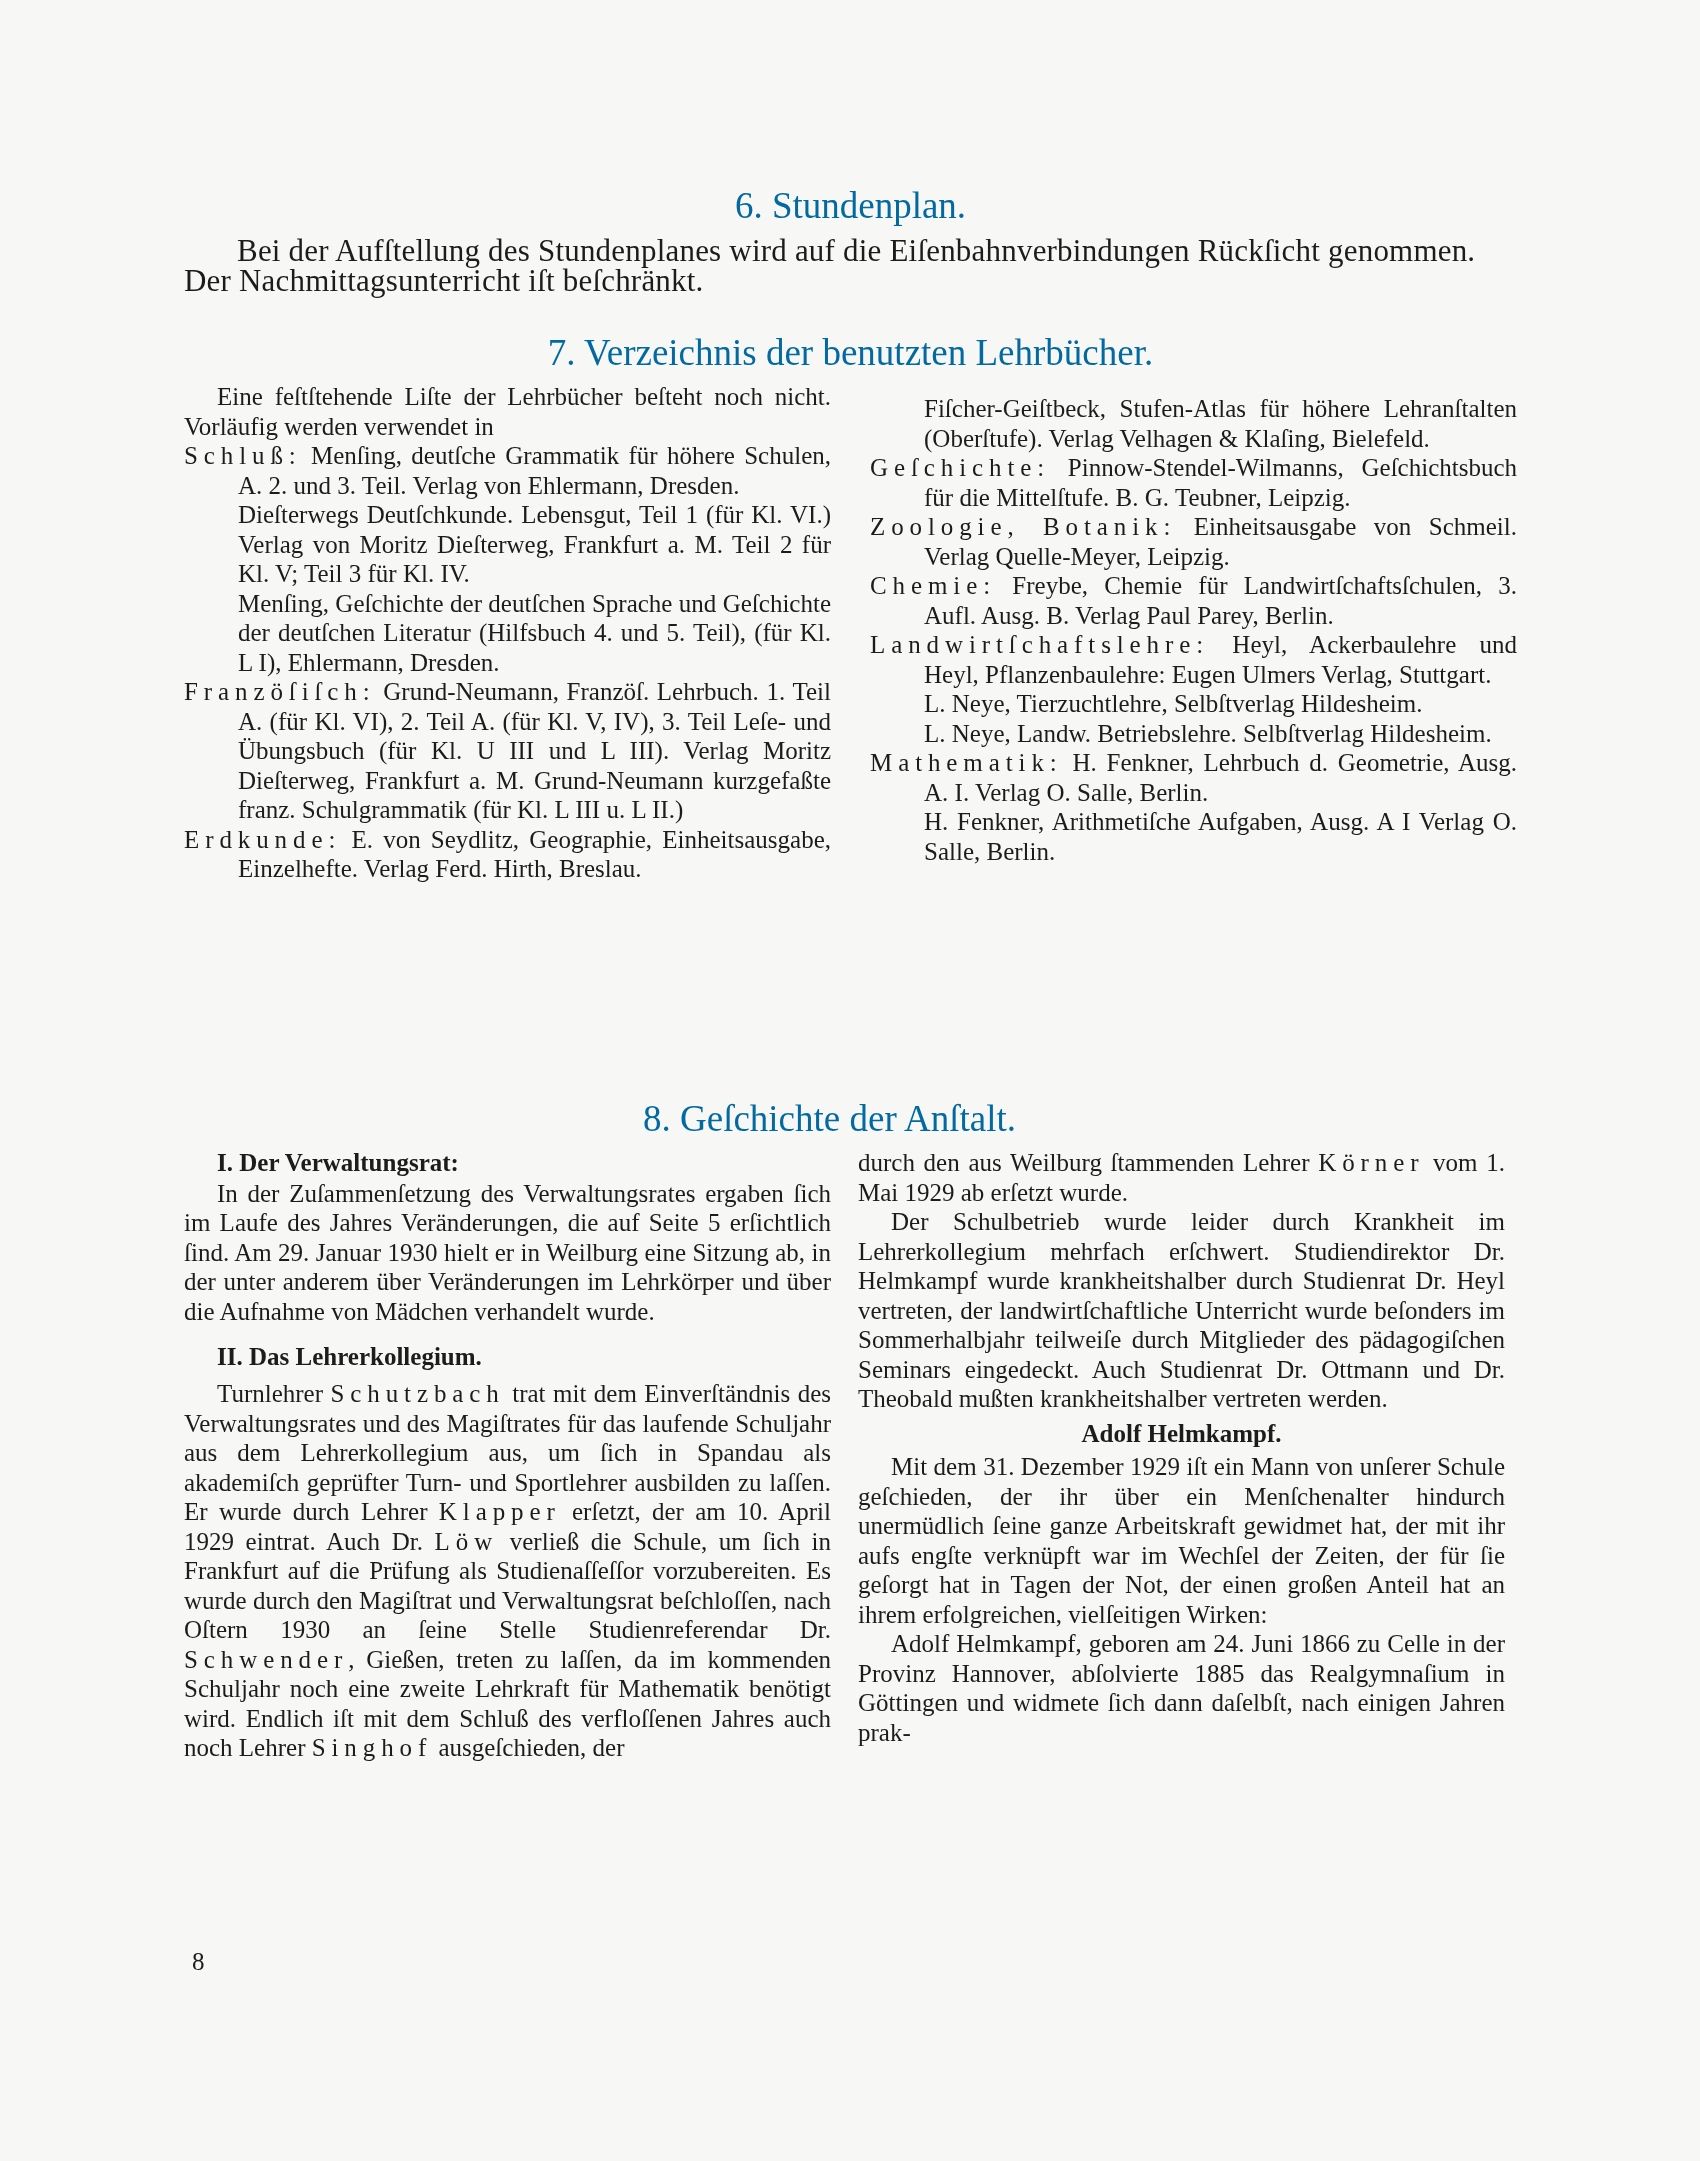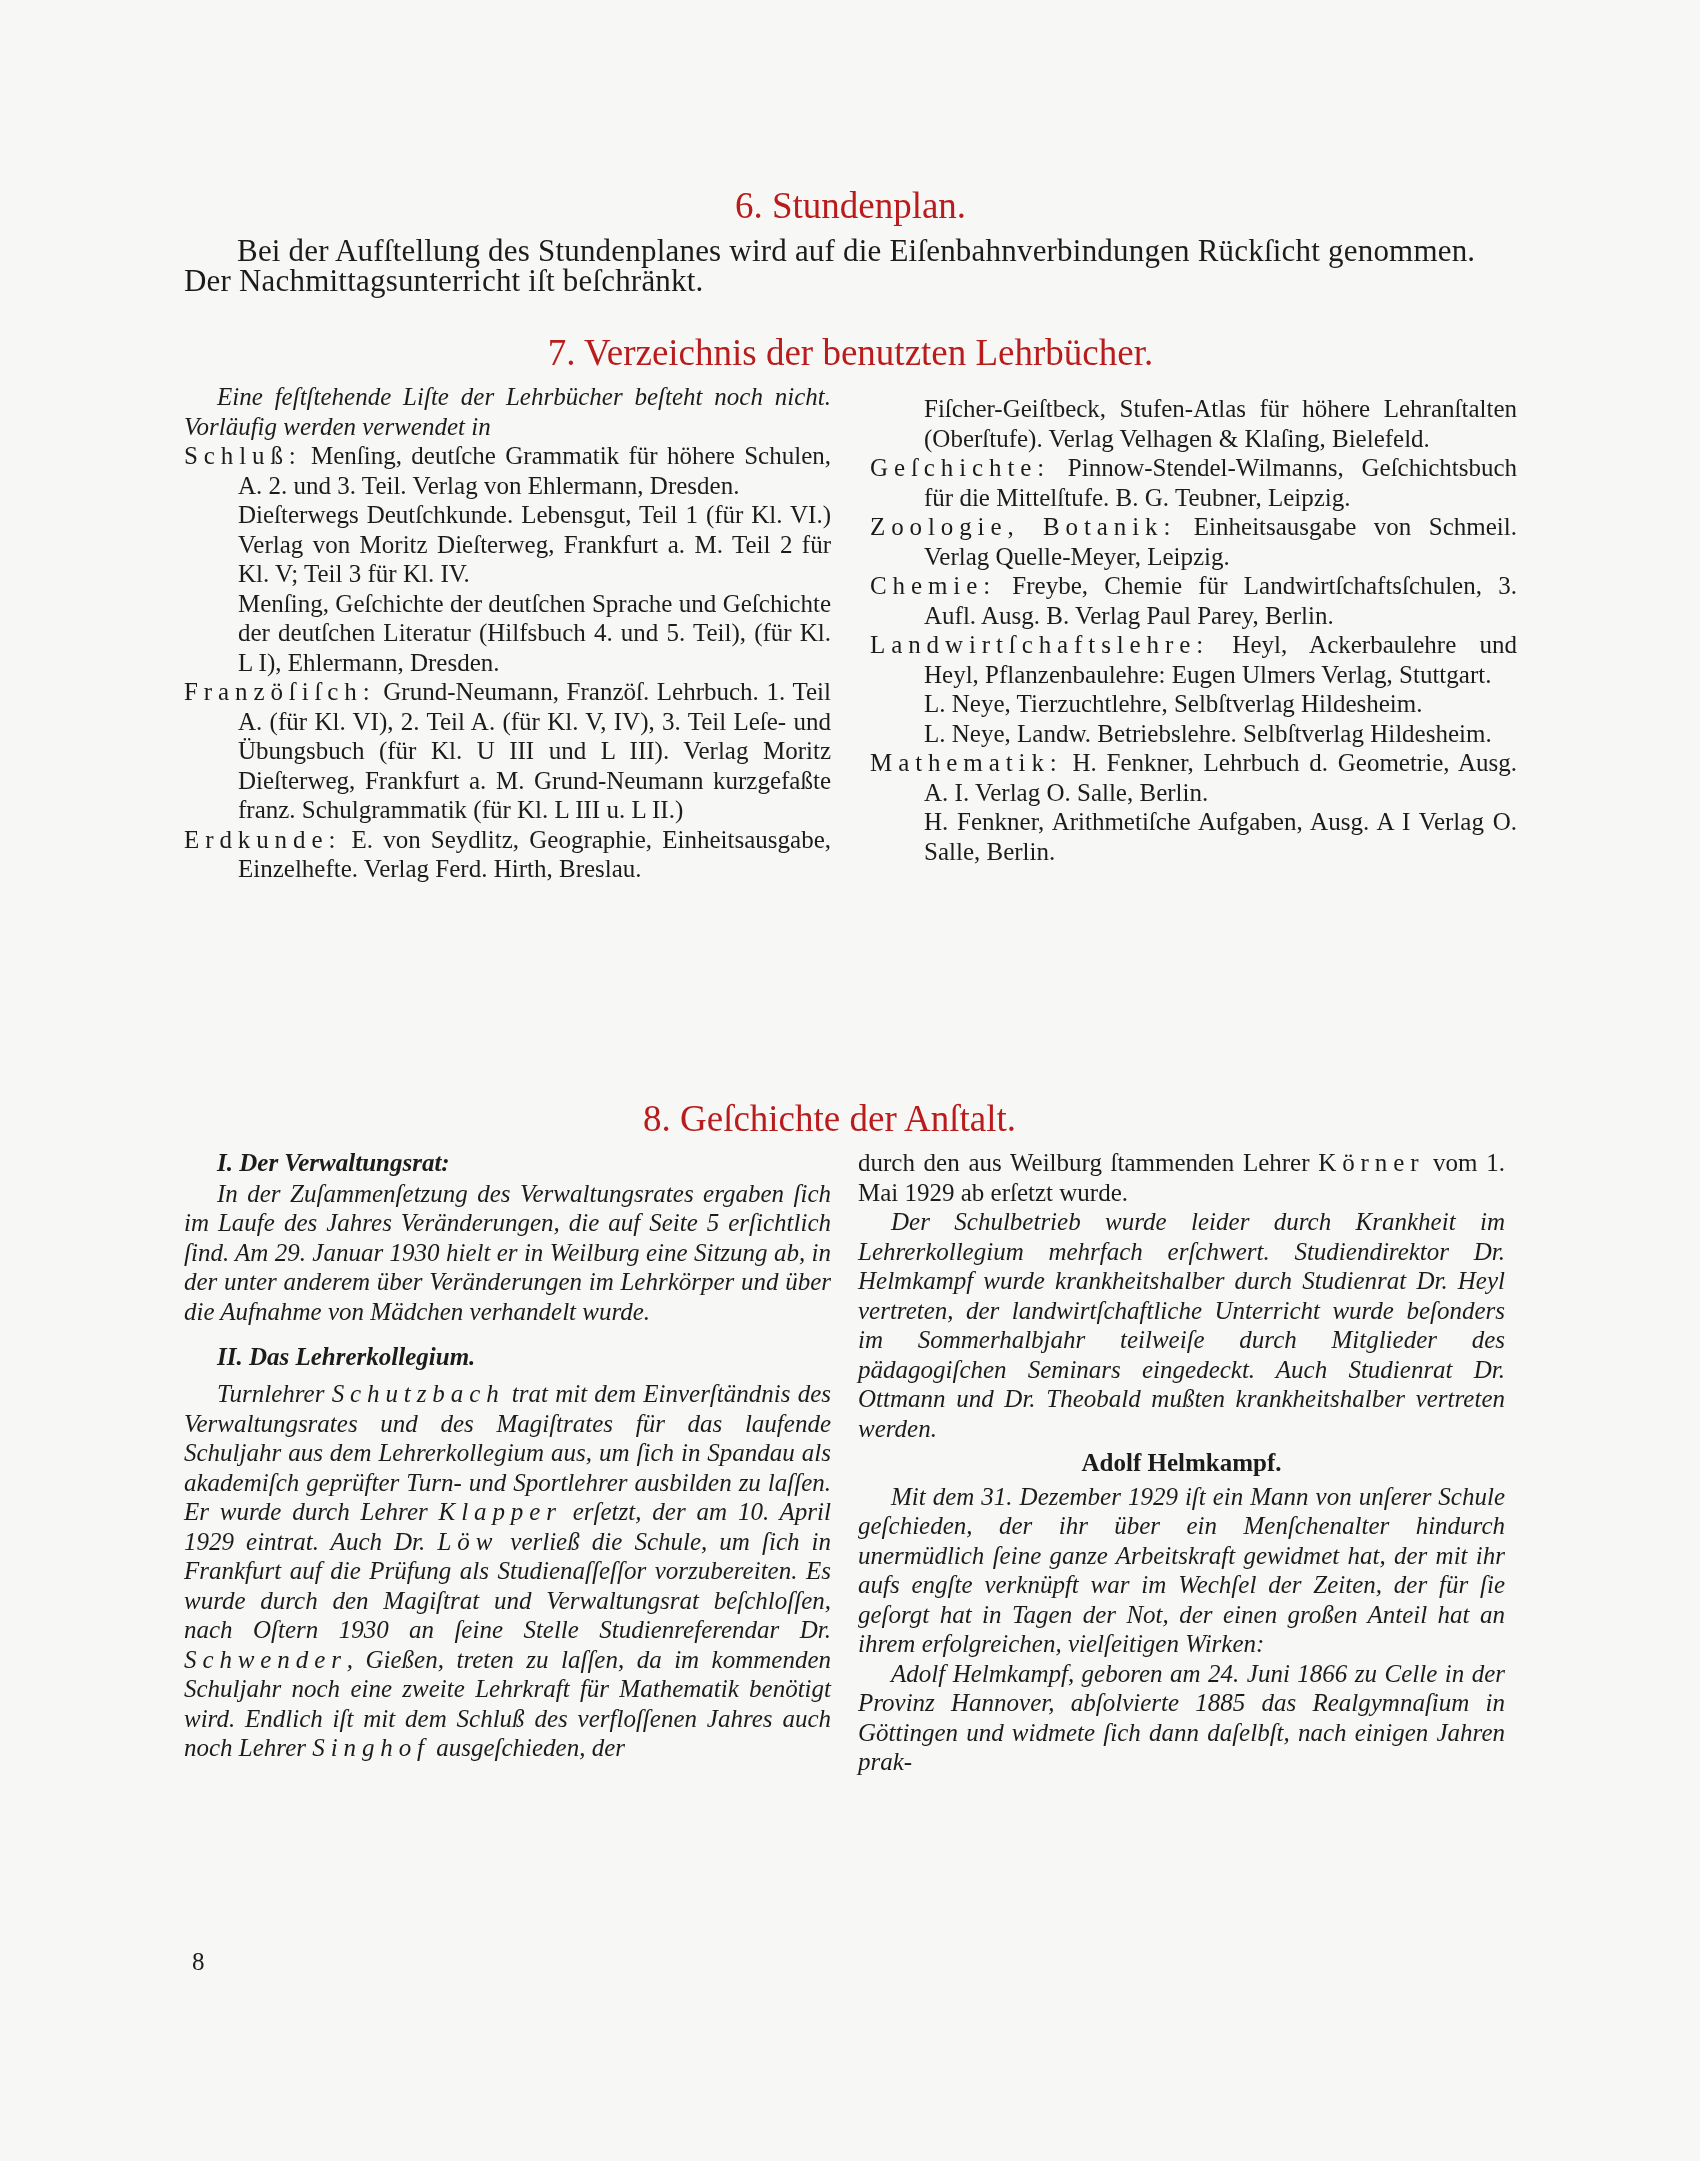--- a/index.html
+++ b/index.html
@@ -7,36 +7,36 @@
     width: 1701px; height: 2161px;
     background: #f7f7f5;
     font-family: "Liberation Serif", "DejaVu Serif", serif;
     color: #1c1c1c;
     position: relative;
     overflow: hidden;
   }
   .page { position: absolute; left: 0; top: 0; width: 1701px; height: 2161px; }
   .heading {
     position: absolute; left: 184px; width: 1333px; text-align: center;
-    font-size: 37px; line-height: 42px; color: #b91c1c;
+    font-size: 37px; line-height: 42px; color: #0369a1;
   }
   .intro {
     position: absolute; left: 184px; width: 1333px;
     font-size: 31px; line-height: 29.5px; text-align: justify; letter-spacing: 0.2px;
   }
   .intro p { margin: 0; }
   .intro .first { text-indent: 53px; }
   .col {
     position: absolute; width: 647px;
     font-size: 25px; line-height: 29.5px; text-align: justify;
   }
   .col p { margin: 0; }
   .entry { padding-left: 54px; text-indent: -54px; margin: 0 0 2.6px 0; }
   .sub { padding-left: 54px; margin: 2.6px 0; }
-  .indent { text-indent: 33px; font-style: italic; }
+  .indent { text-indent: 33px; }
   .spaced { letter-spacing: 5.9px; }
   .subhead { font-weight: bold; margin: 0 0 1.3px 0 !important; }
   .centerhead { font-weight: bold; text-align: center; margin: 5.3px 0 3.9px 0 !important; }
   .gap { height: 15.8px; }
   .pagenum {
     position: absolute; left: 192px; top: 1947px;
     font-size: 25px; line-height: 29.5px;
   }
 </style>
 </head>

